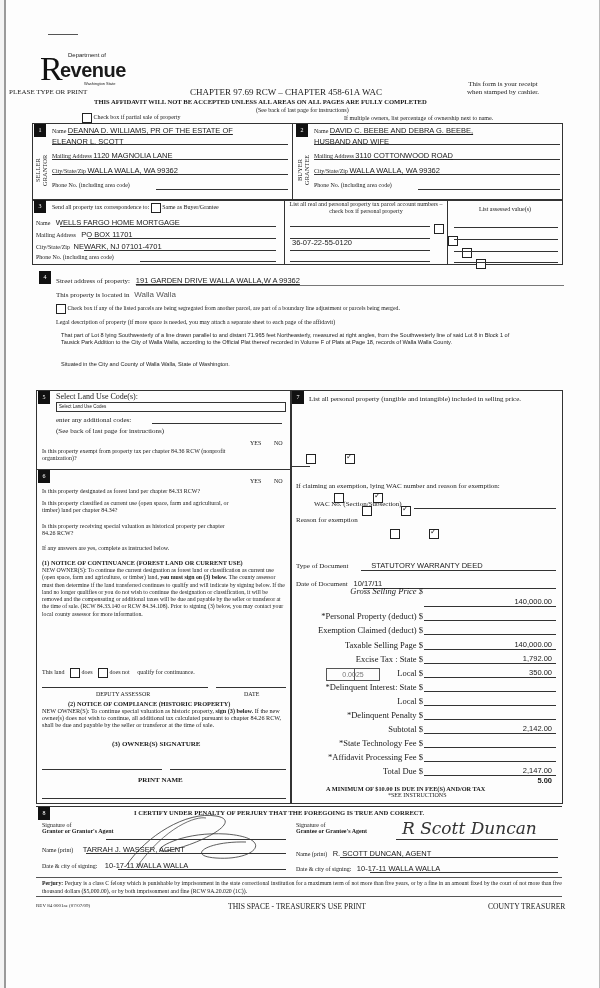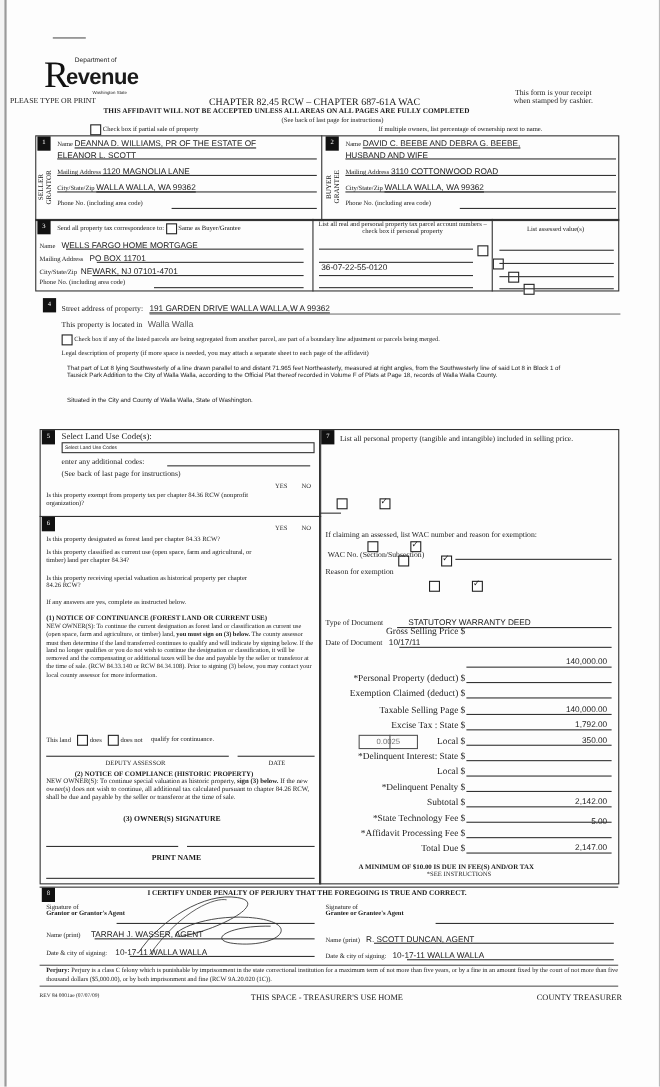--- a/index.html
+++ b/index.html
@@ -34,21 +34,21 @@
   <div class="abs" style="left:42px;top:34px;width:30px;border-bottom:1px solid #555;"></div>
 
   
   <div class="abs" style="left:34px;top:50px;width:86px;height:40px;">
     <span class="abs" style="left:0;top:2px;font-size:34px;font-family:'Liberation Serif',serif;line-height:34px;color:#111;">R</span>
     <span class="abs sans" style="left:28px;top:2px;font-size:6px;">Department of</span>
     <span class="abs sans" style="left:20px;top:10px;font-size:20px;font-weight:bold;letter-spacing:-0.5px;line-height:20px;">evenue</span>
     <span class="abs sans" style="left:44px;top:31px;font-size:4px;">Washington State</span>
   </div>
   <div class="abs t7" style="left:3px;top:88px;">PLEASE TYPE OR PRINT</div>
-  <div class="abs" style="left:184px;top:87px;font-size:9px;">CHAPTER 82.45 RCW – CHAPTER 687-61A WAC</div>
+  <div class="abs" style="left:184px;top:87px;font-size:9px;">CHAPTER 97.69 RCW – CHAPTER 458-61A WAC</div>
   <div class="abs t7" style="left:452px;top:80px;text-align:center;width:90px;">
     <div>This form is your receipt</div>
     <div>when stamped by cashier.</div>
   </div>
   <div class="abs bold" style="left:88px;top:98px;font-size:6.6px;">THIS AFFIDAVIT WILL NOT BE ACCEPTED UNLESS ALL AREAS ON ALL PAGES ARE FULLY COMPLETED</div>
   <div class="abs t6" style="left:250px;top:107px;">(See back of last page for instructions)</div>
   <div class="abs t6" style="left:76px;top:113px;">
     <span class="cb"></span>
     <span>Check box if partial sale of property</span>
   </div>
@@ -232,41 +232,41 @@
   <div class="abs bold" style="left:106px;top:740px;font-size:7px;">(3)  OWNER(S) SIGNATURE</div>
   <div class="line" style="left:36px;top:769px;width:120px;"></div>
   <div class="line" style="left:164px;top:769px;width:116px;"></div>
   <div class="abs bold" style="left:132px;top:776px;font-size:7px;">PRINT NAME</div>
   <div class="line" style="left:36px;top:798px;width:244px;"></div>
 
   
   <div class="num" style="left:286px;top:391px;">7</div>
   <div class="abs t7" style="left:303px;top:395px;width:230px;line-height:9px;">List all  personal property (tangible and intangible) included in selling price.</div>
   <div class="abs" style="left:284px;top:466px;width:20px;border-top:1px solid #333;"></div>
-  <div class="abs t7" style="left:290px;top:482px;">If claiming an assessed, list WAC number and reason for exemption:</div>
-  <div class="abs t7" style="left:292px;top:500px;">WAC No. (Section/Subsection)</div>
+  <div class="abs t7" style="left:290px;top:482px;">If claiming an exemption, lying WAC number and reason for exemption:</div>
+  <div class="abs t7" style="left:308px;top:500px;">WAC No. (Section/Subsection)</div>
   <div class="line" style="left:408px;top:508px;width:142px;"></div>
   <div class="abs t7" style="left:290px;top:516px;">Reason for exemption</div>
 
   <div class="abs t7" style="left:290px;top:561px;">
     <span>Type of Document</span>
     <span class="fill" style="margin-left:21px;">STATUTORY WARRANTY DEED</span>
   </div>
   <div class="line" style="left:355px;top:570px;width:195px;"></div>
   <div class="abs t7" style="left:290px;top:579px;">
     <span>Date of Document</span>
     <span class="fill" style="margin-left:4px;text-align:right;">10/17/11</span>
   </div>
   <div class="line" style="left:357px;top:588px;width:193px;"></div>
 
   <div class="abs sans" style="left:320px;top:668px;width:52px;height:11px;border:1px solid #555;font-size:7px;color:#777;text-align:center;line-height:11px;">0.0025</div>
   <div class="abs" style="left:348px;top:668px;height:13px;border-left:1px solid #555;"></div>
 
   <div>
-    <div class="amt" style="left:280px;top:568px;width:137px;">Gross Selling Price $</div>
+    <div class="amt" style="left:280px;top:586px;width:137px;font-style:italic;">Gross Selling Price $</div>
     <div class="amtv" style="left:420px;top:597px;width:126px;">140,000.00</div>
     <div class="line" style="left:418px;top:606px;width:132px;"></div>
 
     <div class="amt" style="left:280px;top:611px;width:137px;">*Personal Property (deduct) $</div>
     <div class="amtv" style="left:420px;top:611px;width:126px;"></div>
     <div class="line" style="left:418px;top:620px;width:132px;"></div>
 
     <div class="amt" style="left:280px;top:625px;width:137px;">Exemption Claimed (deduct) $</div>
     <div class="amtv" style="left:420px;top:625px;width:126px;"></div>
     <div class="line" style="left:418px;top:634px;width:132px;"></div>
@@ -293,21 +293,21 @@
 
     <div class="amt" style="left:280px;top:710px;width:137px;">*Delinquent Penalty $</div>
     <div class="amtv" style="left:420px;top:710px;width:126px;"></div>
     <div class="line" style="left:418px;top:719px;width:132px;"></div>
 
     <div class="amt" style="left:280px;top:724px;width:137px;">Subtotal $</div>
     <div class="amtv" style="left:420px;top:724px;width:126px;">2,142.00</div>
     <div class="line" style="left:418px;top:733px;width:132px;"></div>
 
     <div class="amt" style="left:280px;top:738px;width:137px;">*State Technology Fee $</div>
-    <div class="amtv" style="left:420px;top:742px;width:126px;">5.00</div>
+    <div class="amtv" style="left:420px;top:776px;width:126px;font-weight:bold;">5.00</div>
     <div class="line" style="left:418px;top:747px;width:132px;"></div>
 
     <div class="amt" style="left:280px;top:752px;width:137px;">*Affidavit Processing Fee $</div>
     <div class="amtv" style="left:420px;top:752px;width:126px;"></div>
     <div class="line" style="left:418px;top:761px;width:132px;"></div>
 
     <div class="amt" style="left:280px;top:766px;width:137px;">Total Due $</div>
     <div class="amtv" style="left:420px;top:766px;width:126px;">2,147.00</div>
     <div class="line" style="left:418px;top:775px;width:132px;"></div>
   </div>
@@ -336,35 +336,36 @@
   <div class="abs t6" style="left:36px;top:861px;">
     <span>Date &amp; city of signing:</span>
     <span class="fill" style="margin-left:6px;">10-17-11 WALLA WALLA</span>
   </div>
   <div class="line" style="left:112px;top:869px;width:168px;"></div>
 
   <div class="abs t6" style="left:290px;top:822px;">
     <div>Signature of</div>
     <div class="bold">Grantee or Grantee's Agent</div>
   </div>
+  <div class="abs" style="left:396px;top:818px;font-family:'DejaVu Serif',serif;font-style:italic;font-size:17px;color:#333;">R Scott Duncan</div>
   <div class="line" style="left:390px;top:839px;width:162px;"></div>
   <div class="abs t6" style="left:290px;top:849px;">
     <span>Name (print)</span>
     <span class="fill" style="margin-left:4px;">R. SCOTT DUNCAN, AGENT</span>
   </div>
   <div class="line" style="left:334px;top:857px;width:218px;"></div>
   <div class="abs t6" style="left:290px;top:864px;">
     <span>Date &amp; city of signing:</span>
     <span class="fill" style="margin-left:4px;">10-17-11 WALLA WALLA</span>
   </div>
   <div class="line" style="left:364px;top:872px;width:188px;"></div>
 
   
   <div class="abs" style="left:30px;top:877px;width:526px;border-top:1px solid #555;"></div>
   <div class="abs" style="left:36px;top:880px;width:520px;font-size:5.8px;line-height:7.5px;">
     <b>Perjury:</b>
     <span>Perjury is a class C felony which is punishable by imprisonment in the state correctional institution for a maximum term of not more than five years, or by a fine in an amount fixed by the court of not more than five thousand dollars ($5,000.00), or by both imprisonment and fine (RCW 9A.20.020 (1C)).</span>
   </div>
   <div class="abs" style="left:30px;top:896px;width:526px;border-top:1px solid #555;"></div>
   <div class="abs" style="left:30px;top:903px;font-size:5px;">REV 84 0001ae (07/07/09)</div>
-  <div class="abs" style="left:222px;top:902px;font-size:7.6px;">THIS SPACE - TREASURER'S USE HOME</div>
+  <div class="abs" style="left:222px;top:902px;font-size:7.6px;">THIS SPACE - TREASURER'S USE PRINT</div>
   <div class="abs" style="left:482px;top:902px;font-size:7.6px;width:116px;overflow:hidden;white-space:nowrap;">COUNTY TREASURER</div>
 </div>
 
 </body></html>

